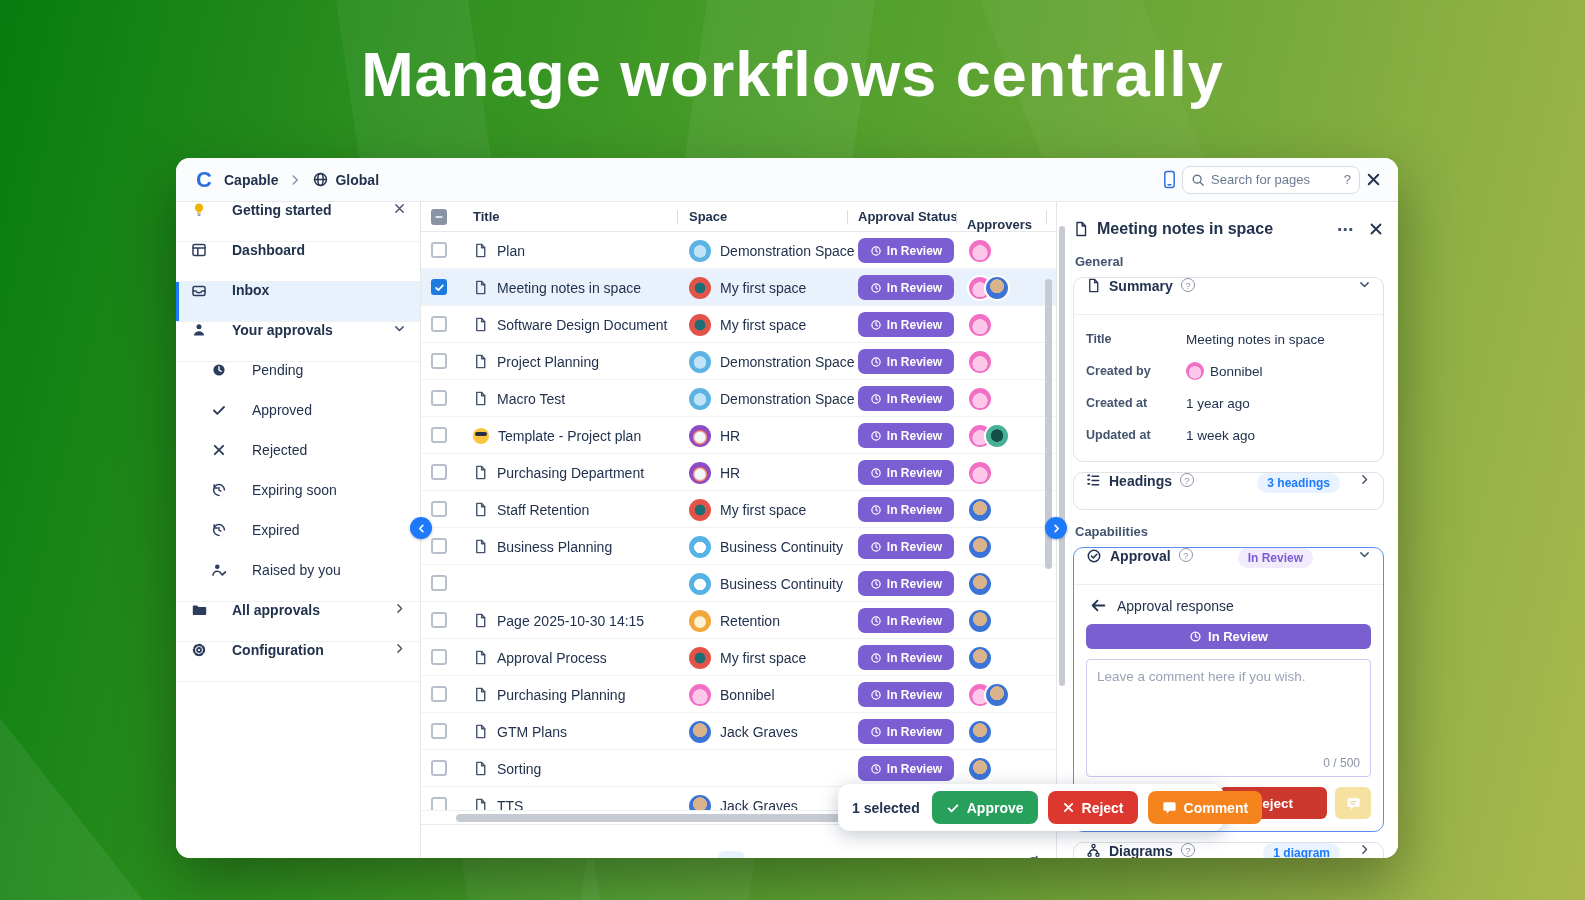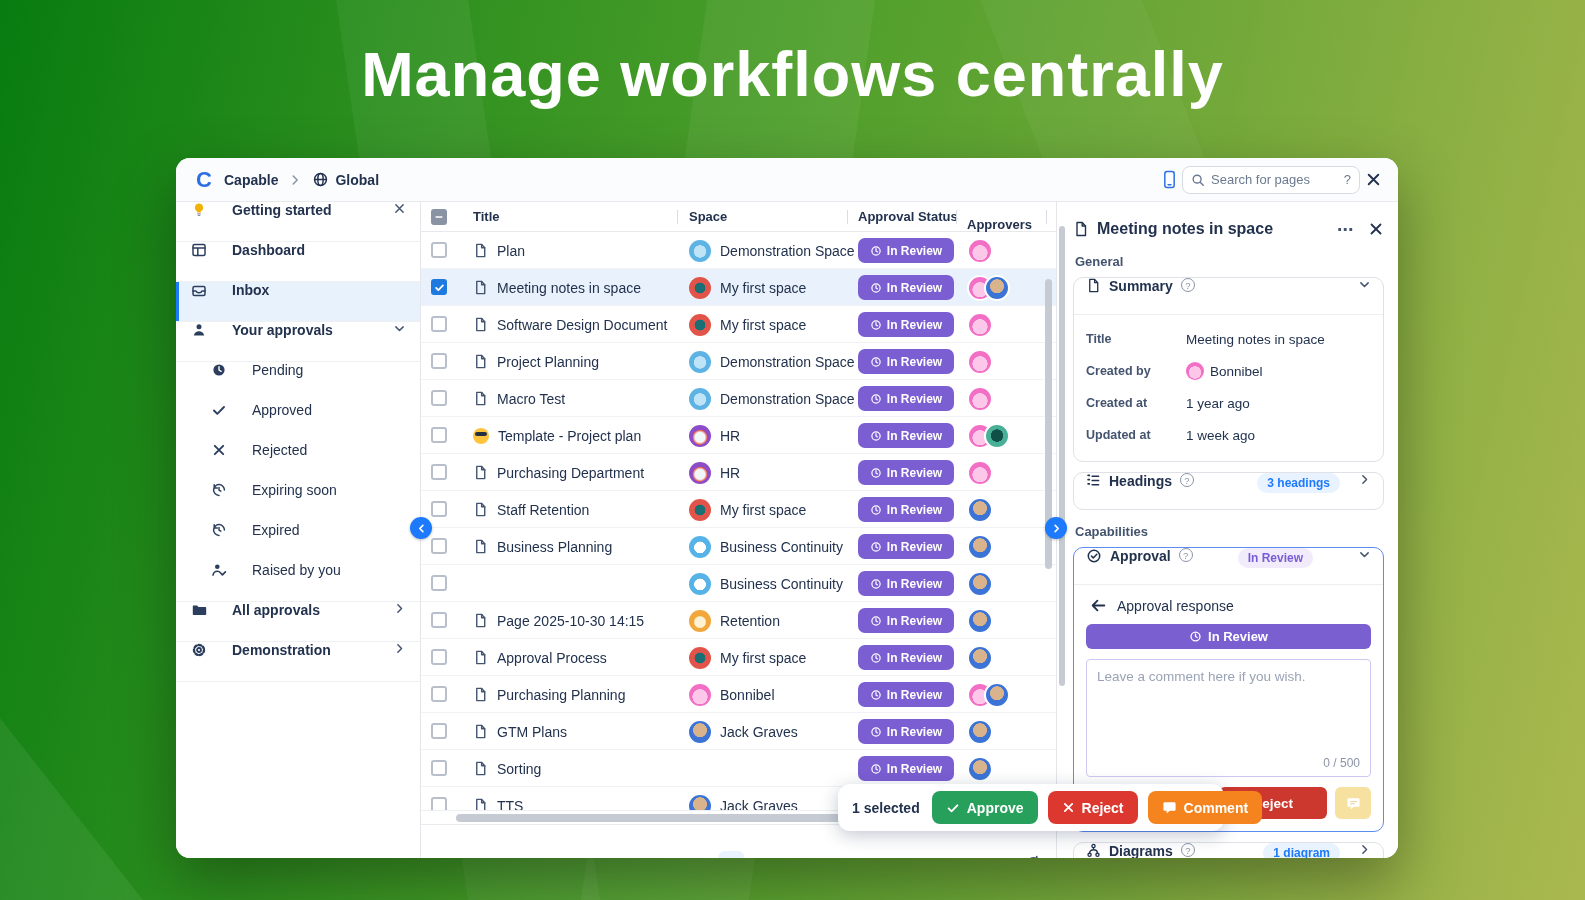--- a/index.html
+++ b/index.html
@@ -333,21 +333,21 @@
             </svg>
           </span>
         </div>
         <div class="side-item">
           <span class="side-ic">
             <svg width="16" height="16" viewBox="0 0 16 16" fill="none" stroke="currentColor" stroke-width="1.5" stroke-linecap="round" stroke-linejoin="round">
               <circle cx="8" cy="8" r="2" stroke-width="1.8"></circle>
               <circle cx="8" cy="8" r="5" stroke-width="2.4" stroke-dasharray="2.4 2.1"></circle>
             </svg>
           </span>
-          <span>Demonstration</span>
+          <span>Configuration</span>
           <span class="side-right">
             <svg width="13" height="13" viewBox="0 0 16 16" fill="none" stroke="currentColor" stroke-width="1.5" stroke-linecap="round" stroke-linejoin="round">
               <path d="M6 3.5L10.5 8L6 12.5" stroke-width="1.8"></path>
             </svg>
           </span>
         </div>
       </div>
   </div>
 
   <div class="table-region">

